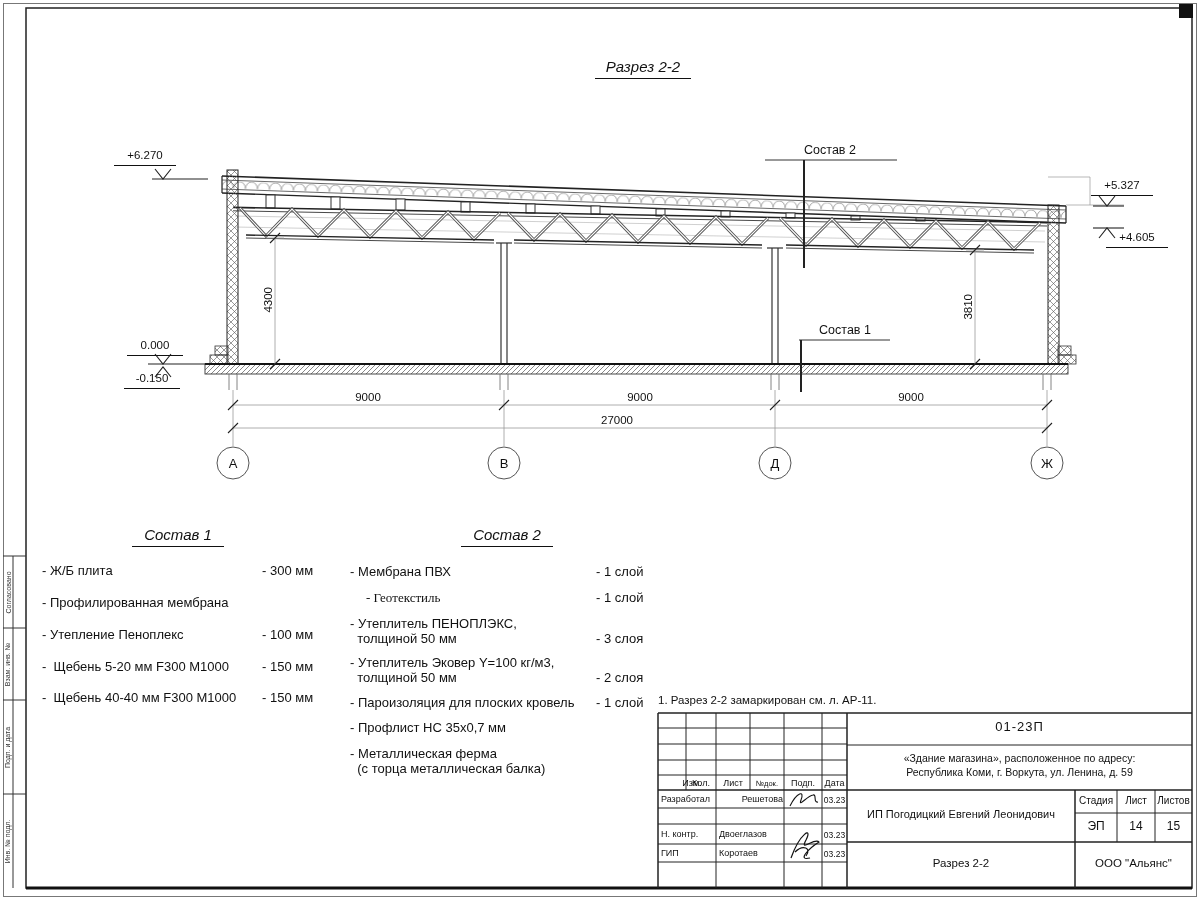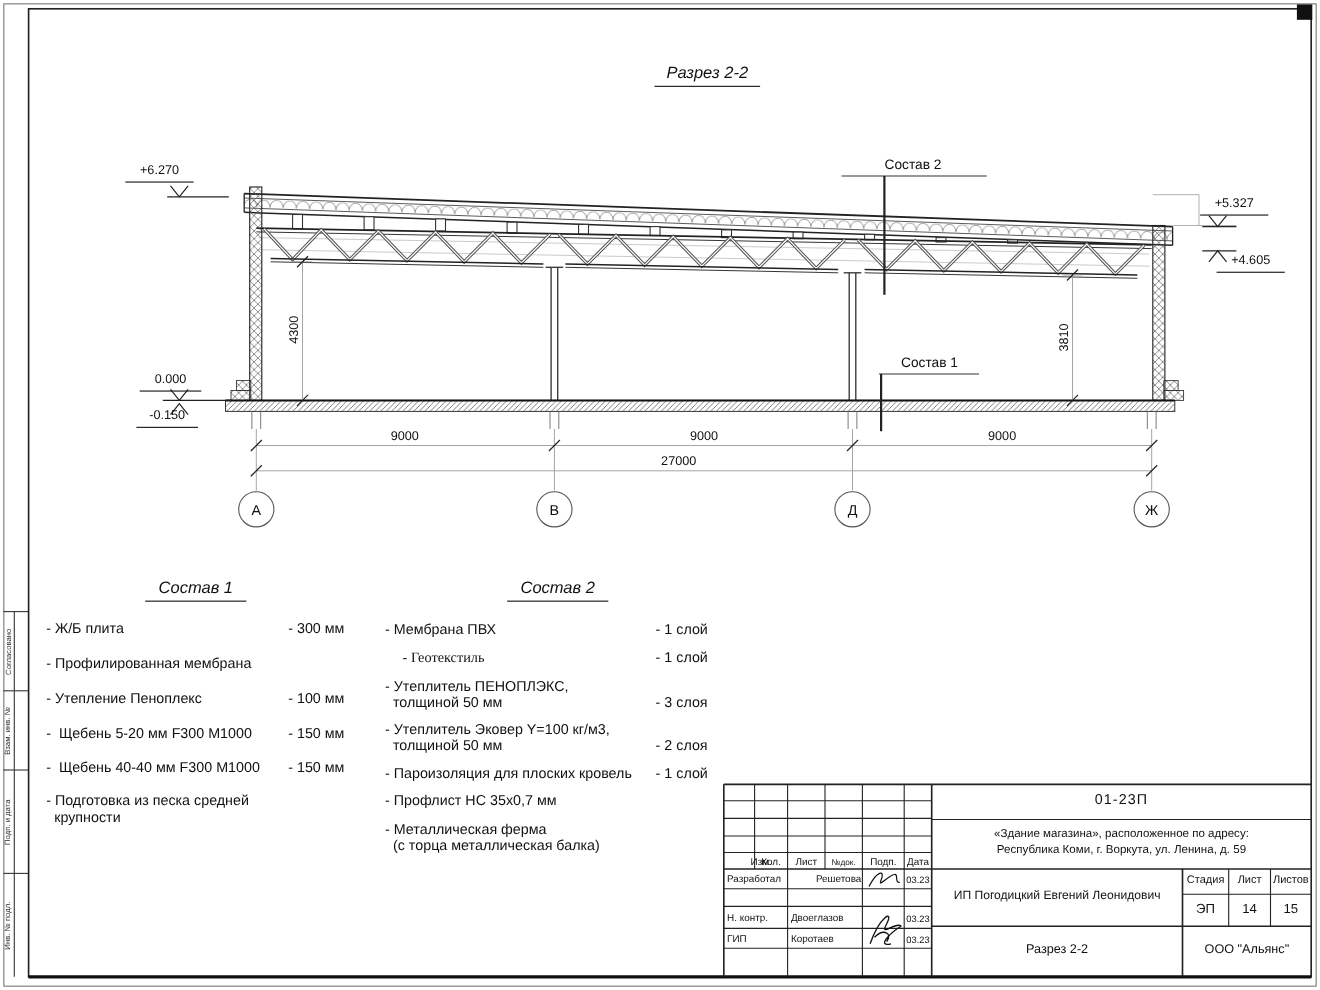--- a/index.html
+++ b/index.html
@@ -260,40 +260,39 @@
 <div class="t ctr ital und" style="left:132px;top:526px;width:92px;font-size:15px;">Состав 1</div>
 <div class="t" style="left:42px;top:563px;width:220px;">- Ж/Б плита</div>
 <div class="t" style="left:262px;top:563px;width:75px;">- 300 мм</div>
 <div class="t" style="left:42px;top:595px;width:240px;">- Профилированная мембрана</div>
 <div class="t" style="left:42px;top:627px;width:220px;">- Утепление Пеноплекс</div>
 <div class="t" style="left:262px;top:627px;width:75px;">- 100 мм</div>
 <div class="t" style="left:42px;top:659px;width:220px;">-  Щебень 5-20 мм F300 М1000</div>
 <div class="t" style="left:262px;top:659px;width:75px;">- 150 мм</div>
 <div class="t" style="left:42px;top:690px;width:230px;">-  Щебень 40-40 мм F300 М1000</div>
 <div class="t" style="left:262px;top:690px;width:75px;">- 150 мм</div>
-<div class="t" style="left:42px;top:720px;width:230px;">- Подготовка из песка средней
-  крупности</div>
 
 <div class="t ctr ital und" style="left:461px;top:526px;width:92px;font-size:15px;">Состав 2</div>
 <div class="t" style="left:350px;top:564px;width:245px;">- Мембрана ПВХ</div>
 <div class="t" style="left:596px;top:564px;width:70px;">- 1 слой</div>
 <div class="t" style="left:366px;top:590px;width:245px;font-family:Liberation Serif, serif;">- Геотекстиль</div>
 <div class="t" style="left:596px;top:590px;width:70px;">- 1 слой</div>
 <div class="t" style="left:350px;top:616px;width:245px;">- Утеплитель ПЕНОПЛЭКС,
   толщиной 50 мм</div>
 <div class="t" style="left:596px;top:631px;width:70px;">- 3 слоя</div>
 <div class="t" style="left:350px;top:655px;width:255px;">- Утеплитель Эковер Y=100 кг/м3,
   толщиной 50 мм</div>
 <div class="t" style="left:596px;top:670px;width:70px;">- 2 слоя</div>
 <div class="t" style="left:350px;top:695px;width:245px;">- Пароизоляция для плоских кровель</div>
 <div class="t" style="left:596px;top:695px;width:70px;">- 1 слой</div>
 <div class="t" style="left:350px;top:720px;width:245px;">- Профлист НС 35х0,7 мм</div>
 <div class="t" style="left:350px;top:746px;width:260px;">- Металлическая ферма
   (с торца металлическая балка)</div>
 
+<div class="t" style="left:658px;top:694px;width:320px;font-size:11.5px;">1. Разрез 2-2 замаркирован см. л. АР-11.</div>
 
 <div class="t ctr" style="left:847px;top:719px;width:345px;font-size:13px;letter-spacing:1px;">01-23П</div>
 <div class="t ctr" style="left:852px;top:752px;width:335px;font-size:10.5px;text-align:center;">«Здание магазина», расположенное по адресу:</div>
 <div class="t ctr" style="left:852px;top:766px;width:335px;font-size:10.5px;">Республика Коми, г. Воркута, ул. Ленина, д. 59</div>
 <div class="t ctr" style="left:850px;top:808px;width:222px;font-size:11px;">ИП Погодицкий Евгений Леонидович</div>
 <div class="t ctr tb" style="left:1075px;top:795px;width:42px;">Стадия</div>
 <div class="t ctr tb" style="left:1117px;top:795px;width:38px;">Лист</div>
 <div class="t ctr tb" style="left:1155px;top:795px;width:37px;">Листов</div>
 <div class="t ctr" style="left:1075px;top:819px;width:42px;font-size:12px;">ЭП</div>
 <div class="t ctr" style="left:1117px;top:819px;width:38px;font-size:12px;">14</div>

